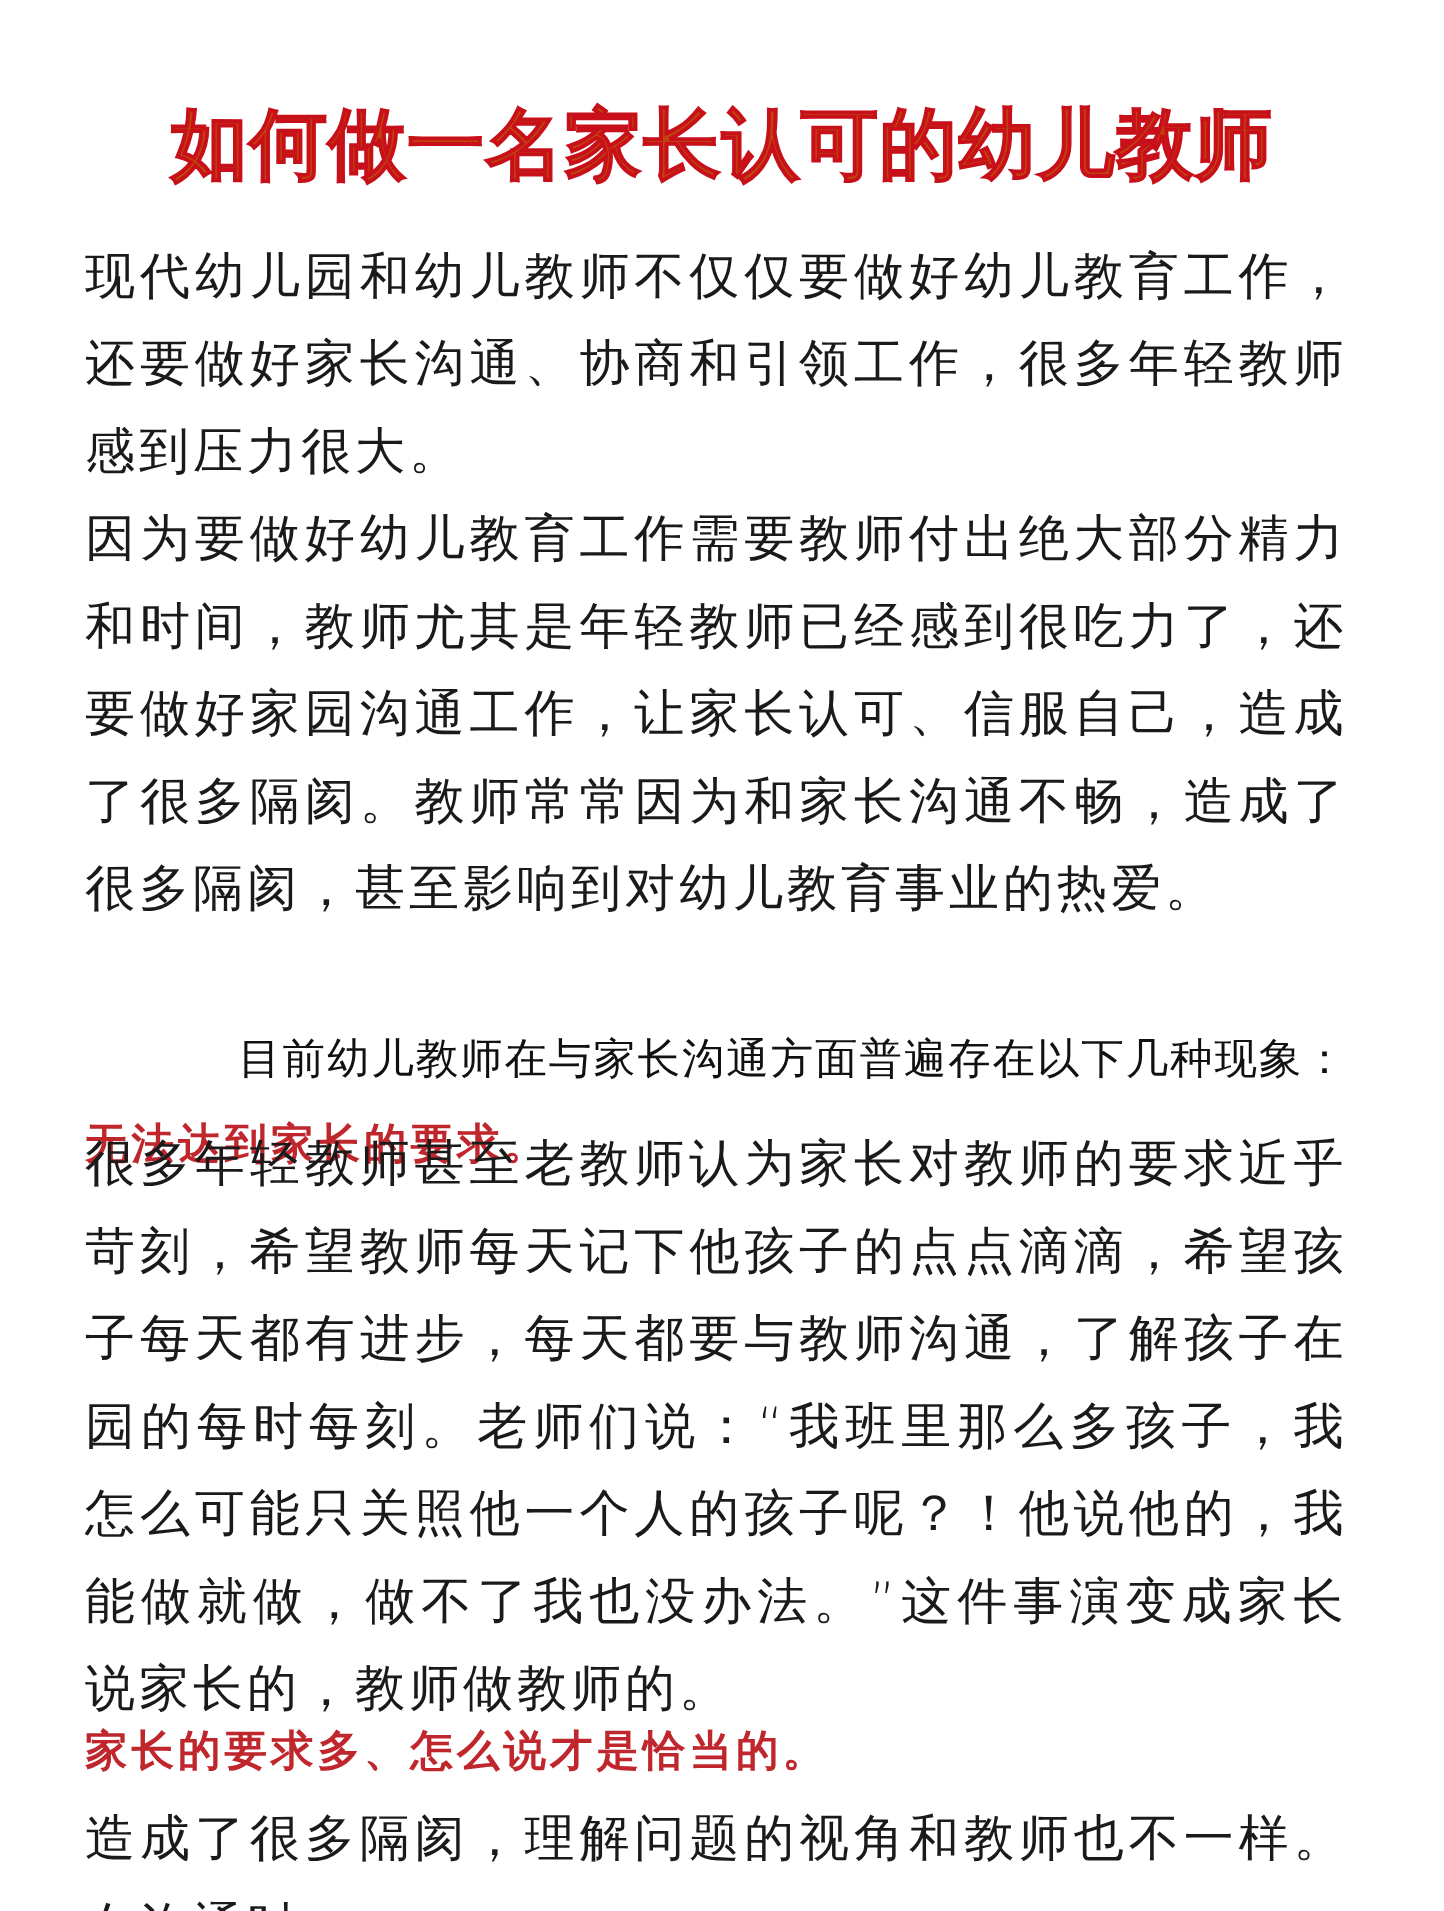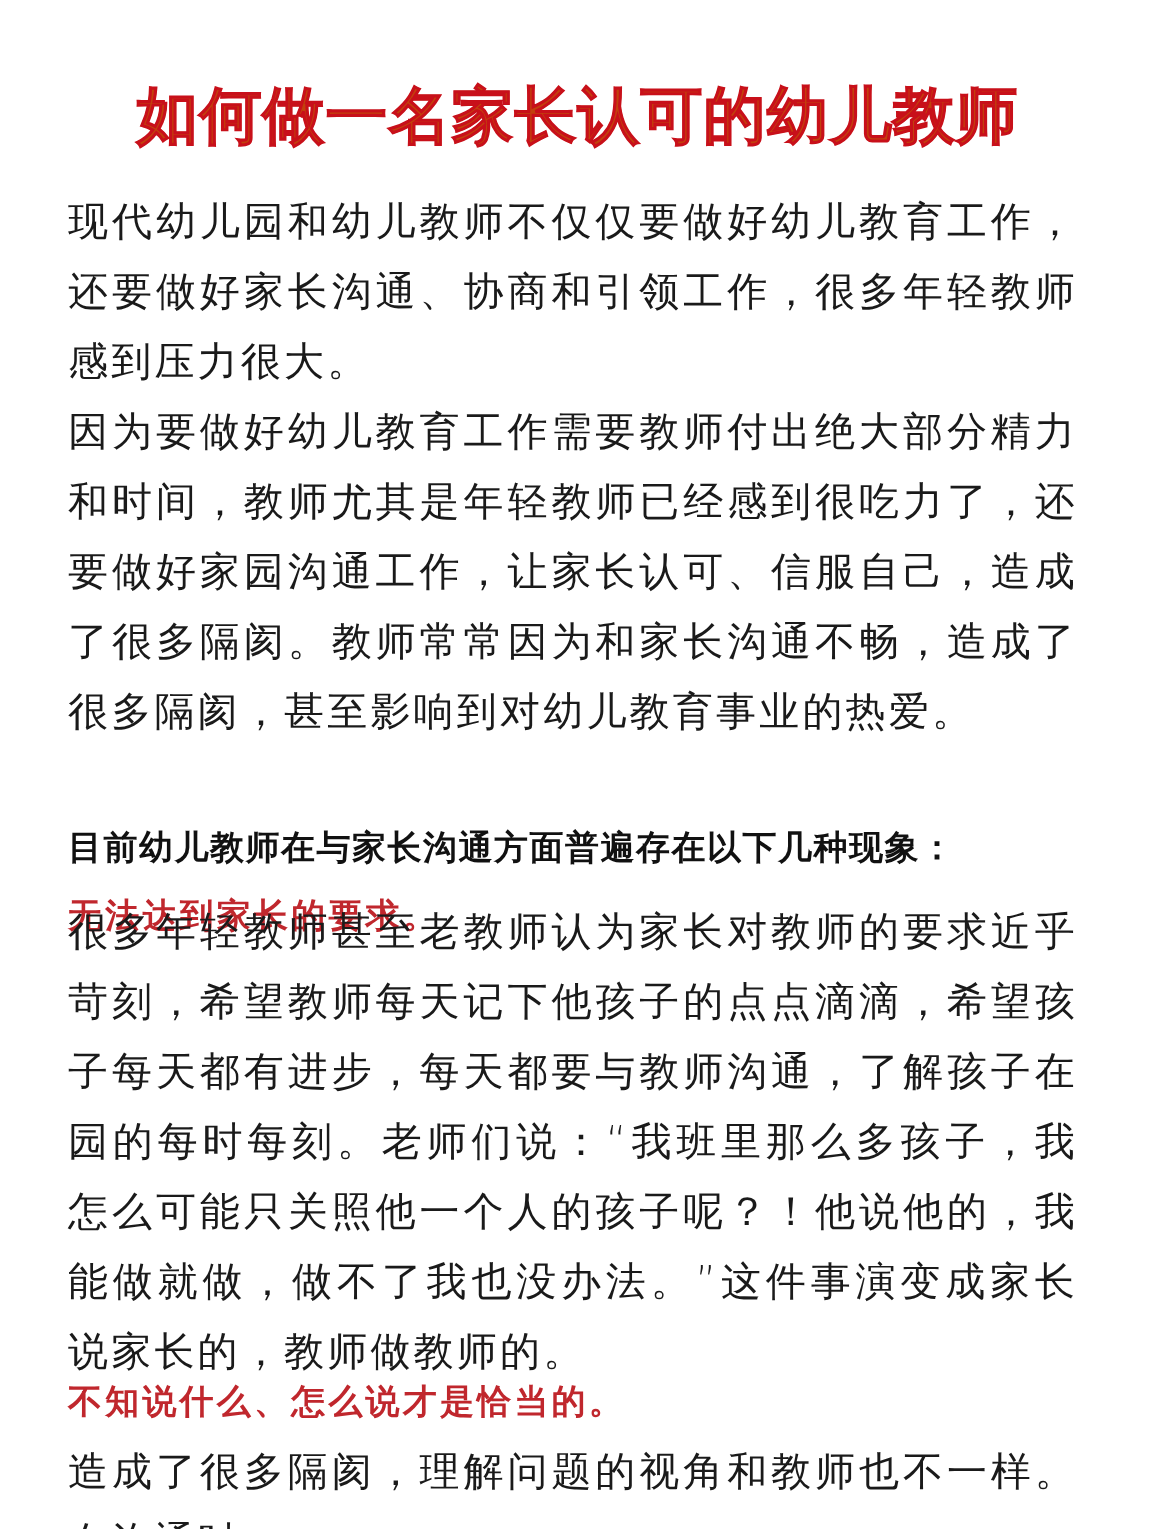--- a/index.html
+++ b/index.html
@@ -41,22 +41,23 @@
     font-weight: 300;
   }
   .heading {
     position: absolute;
     left: 68px;
     width: 1010px;
     font-size: 34px;
     line-height: 70px;
     letter-spacing: 1.5px;
     margin: 0;
-    font-weight: 700;
+    font-weight: 400;
     color: #111111;
+    text-align: right;
   }
   .red {
     position: absolute;
     left: 68px;
     width: 1010px;
     font-size: 34px;
     line-height: 70px;
     letter-spacing: 3.2px;
     margin: 0;
     color: #c0272d;
@@ -71,15 +72,15 @@
 <p class="para" style="top:186px;">现代幼儿园和幼儿教师不仅仅要做好幼儿教育工作，还要做好家长沟通、协商和引领工作，很多年轻教师感到压力很大。</p>
 
 <p class="para" style="top:396px;">因为要做好幼儿教育工作需要教师付出绝大部分精力和时间，教师尤其是年轻教师已经感到很吃力了，还要做好家园沟通工作，让家长认可、信服自己，造成了很多隔阂。教师常常因为和家长沟通不畅，造成了很多隔阂，甚至影响到对幼儿教育事业的热爱。</p>
 
 <p class="heading" style="top:812px;">目前幼儿教师在与家长沟通方面普遍存在以下几种现象：</p>
 
 <p class="red" style="top:880px;">无法达到家长的要求。</p>
 
 <p class="para" style="top:896px;">很多年轻教师甚至老教师认为家长对教师的要求近乎苛刻，希望教师每天记下他孩子的点点滴滴，希望孩子每天都有进步，每天都要与教师沟通，了解孩子在园的每时每刻。老师们说：“我班里那么多孩子，我怎么可能只关照他一个人的孩子呢？！他说他的，我能做就做，做不了我也没办法。”这件事演变成家长说家长的，教师做教师的。</p>
 
-<p class="red" style="top:1366px;">不知说什么、怎么说才是恰当的。</p>
+<p class="red" style="top:1366px;">家长的要求多、怎么说才是恰当的。</p>
 
 <p class="para" style="top:1436px;">造成了很多隔阂，理解问题的视角和教师也不一样。在沟通时，</p>
 
 </body></html>

